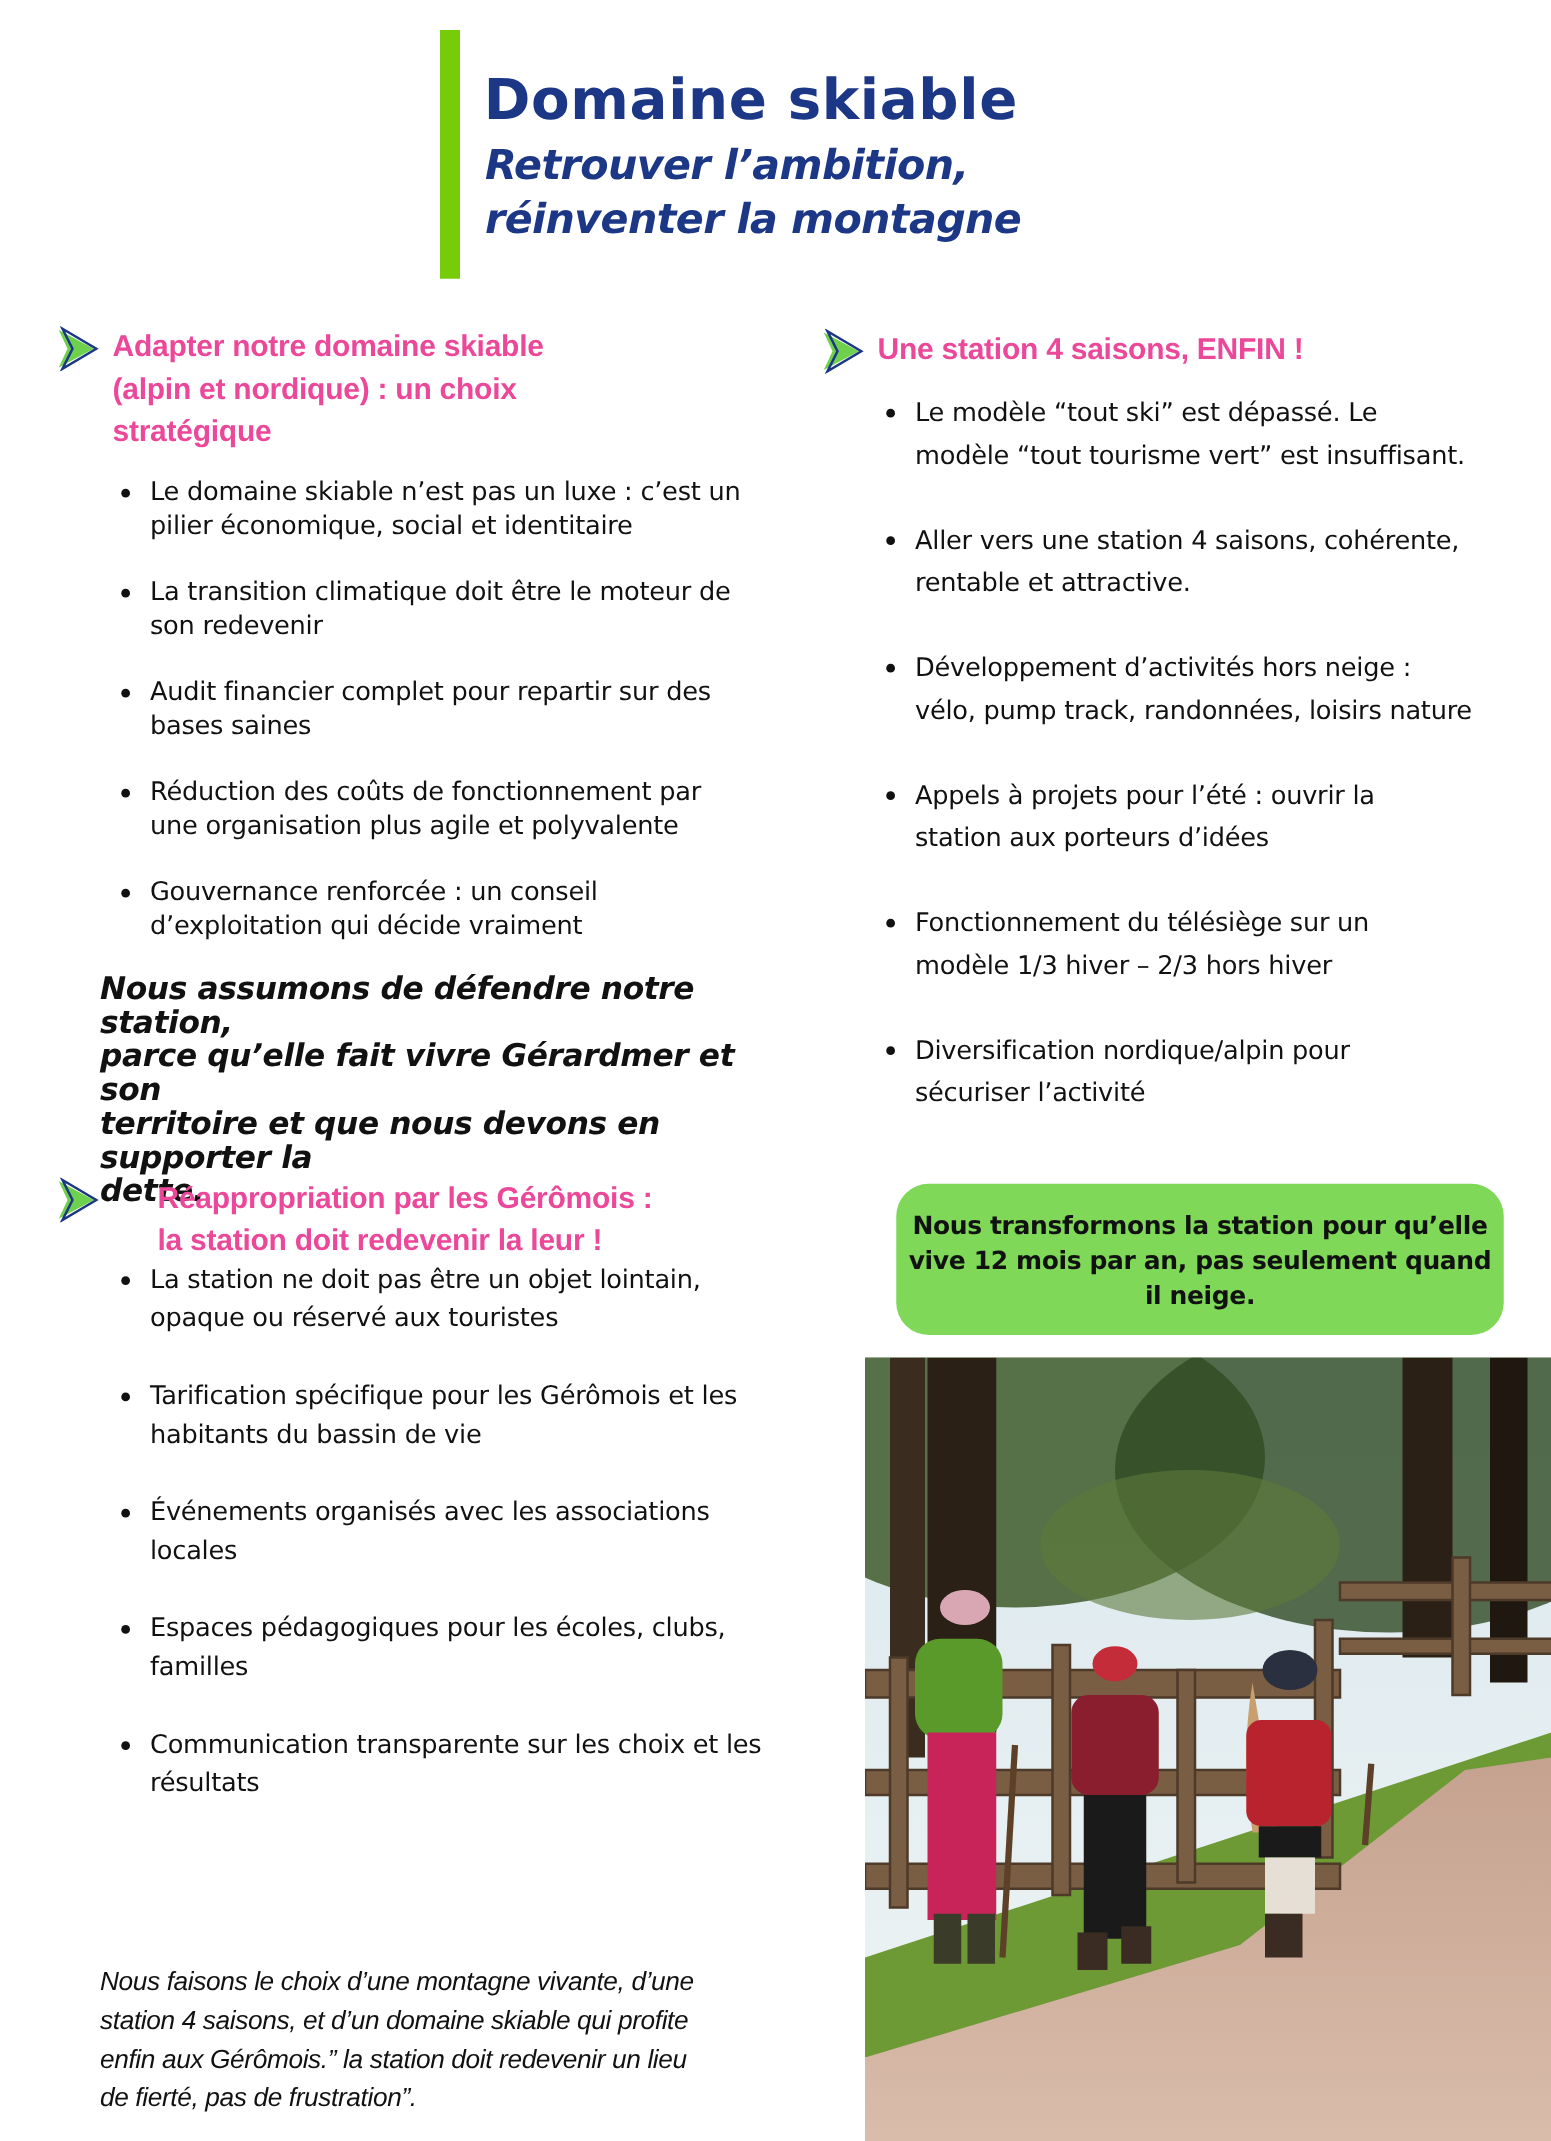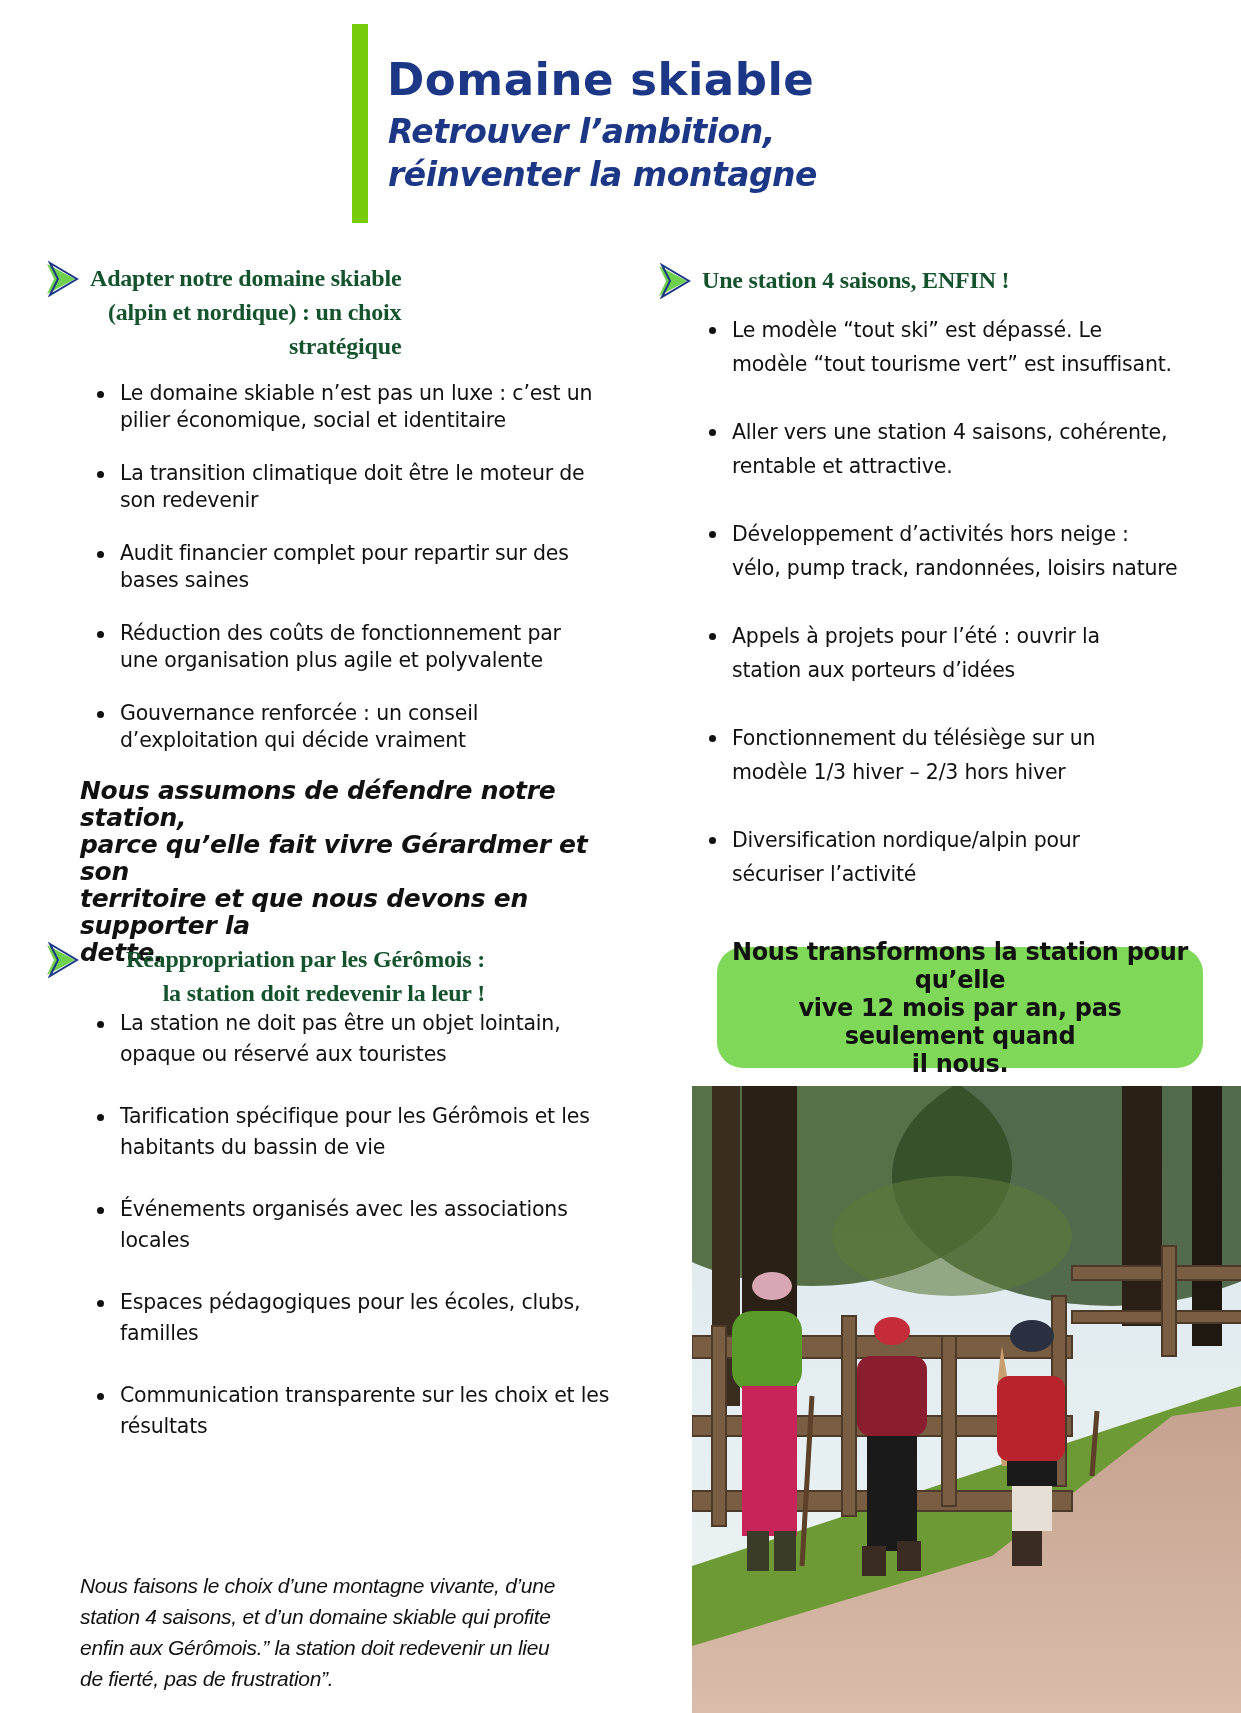--- a/index.html
+++ b/index.html
@@ -5,38 +5,38 @@
   * { margin: 0; padding: 0; box-sizing: border-box; }
   html, body { width: 1241px; height: 1713px; background: #ffffff; overflow: hidden; }
   body { position: relative; font-family: "DejaVu Sans", sans-serif; color: #111111; }
 
   .accent-bar { position: absolute; left: 352px; top: 24px; width: 16px; height: 199px; background: #77cc0a; }
   .title { position: absolute; left: 387px; top: 52px; font-family: "DejaVu Sans", sans-serif; font-weight: bold; font-size: 45px; color: #1c3786; letter-spacing: 0.5px; line-height: 56px; }
   .subtitle { position: absolute; left: 388px; top: 110px; font-family: "DejaVu Sans", sans-serif; font-weight: bold; font-style: italic; font-size: 33px; color: #1c3786; line-height: 43px; letter-spacing: -0.5px; }
 
   .section-head { position: absolute; display: flex; align-items: flex-start; }
   .arrow-icon { width: 36px; height: 36px; flex: none; margin-top: 0px; }
-  .section-title { font-family: Liberation Serif, serif; font-weight: bold; font-size: 24px; color: #14532d; line-height: 34px; margin-left: 10px; letter-spacing: -0.2px; text-align: right; }
+  .section-title { font-family: Liberation Sans, sans-serif; font-weight: bold; font-size: 24px; color: #ec4899; line-height: 34px; margin-left: 10px; letter-spacing: -0.2px; }
 
   ul.bullets { position: absolute; list-style: none; }
   ul.bullets li { position: relative; padding-left: 28px; font-family: "DejaVu Sans", sans-serif; font-size: 20.5px; color: #111; letter-spacing: -0.2px; }
   ul.bullets li::before { content: ""; position: absolute; left: 5px; width: 7px; height: 7px; background: #111; border-radius: 50%; }
 
   .list-a li { line-height: 27px; margin-bottom: 26px; }
   .list-a li::before { top: 11px; }
   .list-b li { line-height: 34px; margin-bottom: 34px; }
   .list-b li::before { top: 14px; }
   .list-c li { line-height: 31px; margin-bottom: 31px; }
   .list-c li::before { top: 13px; }
 
   .bold-note { position: absolute; left: 80px; top: 777px; width: 560px; font-family: "DejaVu Sans", sans-serif; font-weight: bold; font-style: italic; font-size: 25px; line-height: 27px; color: #111; letter-spacing: -0.3px; }
   .closing-note { position: absolute; left: 80px; top: 1570px; width: 580px; font-family: Liberation Sans, sans-serif; font-style: italic; font-size: 21px; line-height: 31px; color: #111; letter-spacing: -0.3px; }
 
   .callout { position: absolute; left: 717px; top: 947px; width: 486px; height: 121px; background: #7fd858; border-radius: 26px; display: flex; align-items: center; justify-content: center; padding: 0 8px; }
-  .callout-text { font-family: "DejaVu Sans", sans-serif; font-weight: bold; font-size: 24px; line-height: 28px; color: #111; text-align: center; letter-spacing: -0.3px; }
+  .callout-text { font-family: "DejaVu Sans", sans-serif; font-weight: bold; font-size: 20px; line-height: 28px; color: #111; text-align: center; letter-spacing: -0.3px; }
 
   .photo { position: absolute; left: 692px; top: 1086px; width: 549px; height: 627px; overflow: hidden; background: #7a8a5a; }
 </style>
 </head>
 <body>
 
 <div class="accent-bar"></div>
 <h1 class="title">Domaine skiable</h1>
 <div class="subtitle">
   <div>Retrouver l’ambition,</div>
@@ -119,21 +119,21 @@
   <li>
       <div>Diversification nordique/alpin pour</div>
       <div>sécuriser l’activité</div>
     </li>
 </ul>
 
 <div class="callout">
   <div class="callout-text">
     <div>Nous transformons la station pour qu’elle</div>
     <div>vive 12 mois par an, pas seulement quand</div>
-    <div>il nous.</div>
+    <div>il neige.</div>
   </div>
 </div>
 
 <div class="section-head" style="left:44px; top:942px;gap:36px;">
   <svg class="arrow-icon" viewBox="0 0 36 36">
     <polygon points="3,3 31,18 3,33 10,18" fill="#6fd04e"></polygon>
     <polygon points="6,2 33,18 6,34 14,18" fill="none" stroke="#1c3786" stroke-width="2"></polygon>
   </svg>
   <div class="section-title">
     <div>Réappropriation par les Gérômois :</div>

